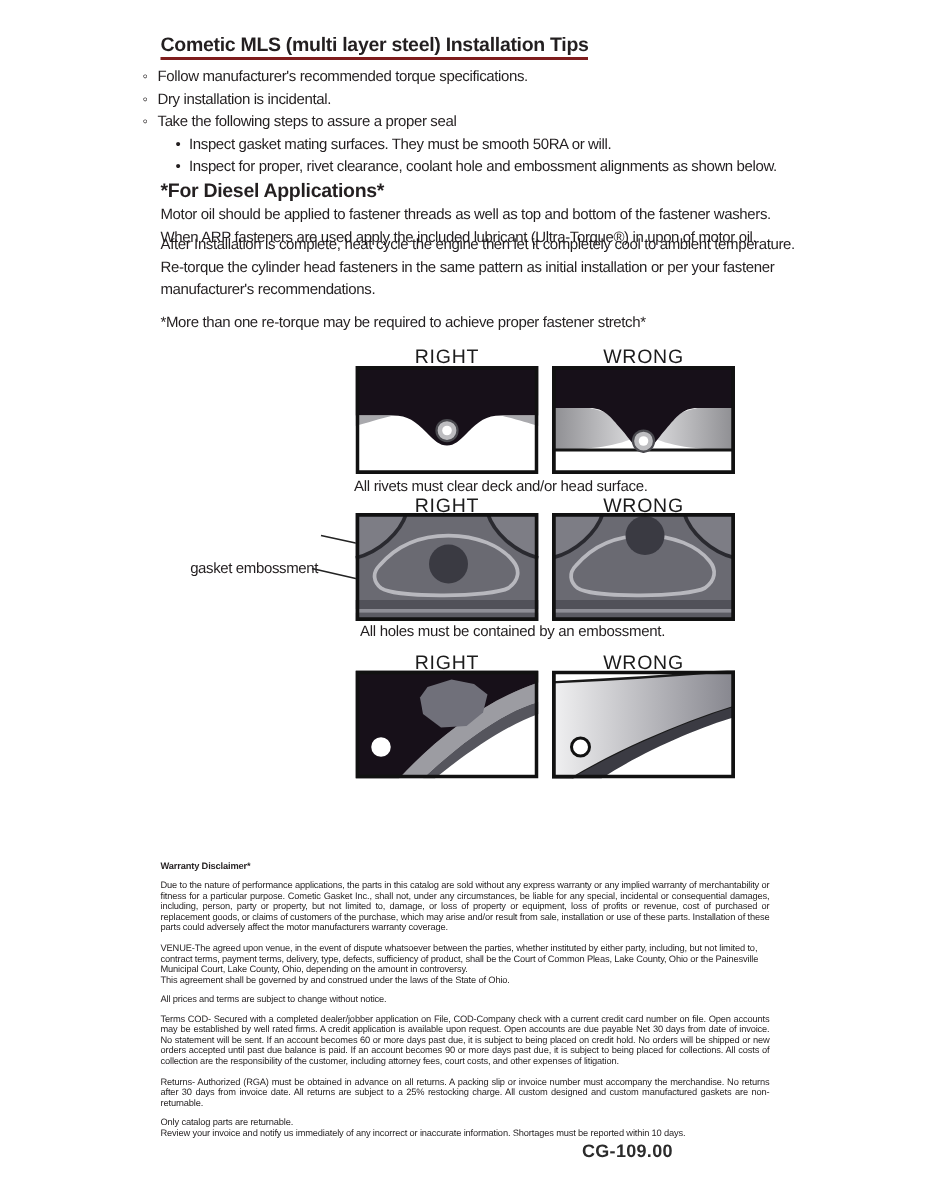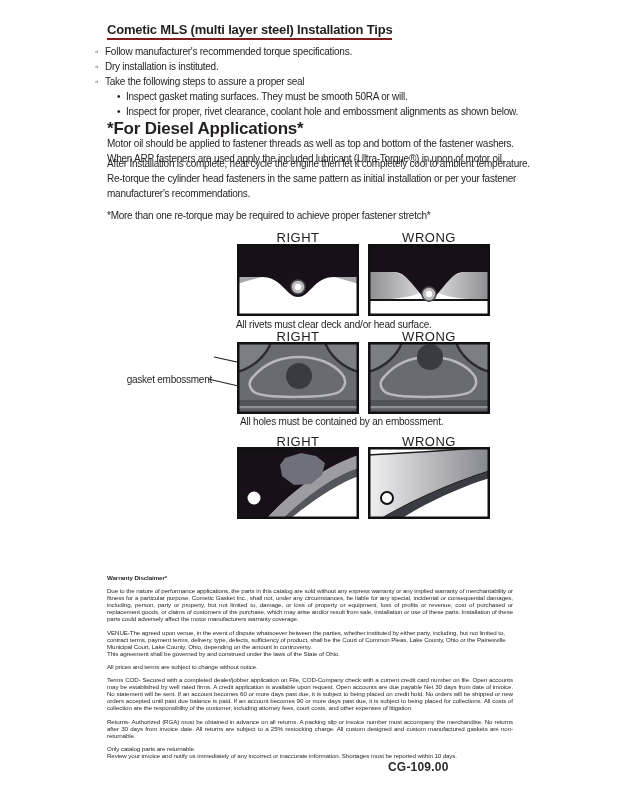--- a/index.html
+++ b/index.html
@@ -11,21 +11,21 @@
   .title{
     left:107px;top:22px;font-size:13px;font-weight:bold;letter-spacing:-0.2px;
     border-bottom:2px solid #7f1d1d;padding-bottom:1px;white-space:nowrap;
   }
   .body-text{font-size:10px;letter-spacing:-0.25px;line-height:15px;}
   .bullets{left:95px;top:44px;width:440px;}
   .bullet-line{display:flex;}
   .bullet-line .marker{width:10px;flex:0 0 10px;text-align:left;}
   .sub{padding-left:22px;}
   .sub .marker{width:9px;flex:0 0 9px;}
-  .diesel-heading{left:107px;top:119px;font-size:17px;font-weight:bold;letter-spacing:-0.2px;}
+  .diesel-heading{left:107px;top:119px;font-size:13px;font-weight:bold;letter-spacing:-0.2px;}
   .para1{left:107px;top:136px;width:434px;}
   .para2{left:107px;top:156px;width:434px;}
   .note{left:107px;top:208px;width:440px;}
   .rw-label{width:122px;text-align:center;font-size:13px;letter-spacing:0.5px;color:#1c1c1c;font-weight:normal;}
   .panel{width:122px;height:72px;}
   .panel svg{display:block;width:122px;height:72px;}
   .caption{font-size:10px;letter-spacing:-0.2px;line-height:12.5px;}
   .callout{font-size:10px;letter-spacing:-0.25px;line-height:11px;text-align:right;width:112px;}
   .leader{pointer-events:none;}
   .legal{left:107px;top:574px;width:406px;font-size:6.2px;letter-spacing:-0.1px;line-height:7.1px;color:#2a2627;}
@@ -42,21 +42,21 @@
 
   <div class="abs title">Cometic MLS (multi layer steel) Installation Tips</div>
 
   <div class="abs bullets body-text">
     <div class="bullet-line">
       <span class="marker">◦</span>
       <span>Follow manufacturer's recommended torque specifications.</span>
     </div>
     <div class="bullet-line">
       <span class="marker">◦</span>
-      <span>Dry installation is instituted.</span>
+      <span>Dry installation is incidental.</span>
     </div>
     <div class="bullet-line">
       <span class="marker">◦</span>
       <span>Take the following steps to assure a proper seal</span>
     </div>
     <div class="bullet-line sub">
       <span class="marker">•</span>
       <span>Inspect gasket mating surfaces.  They must be smooth 50RA or will.</span>
     </div>
     <div class="bullet-line sub">

